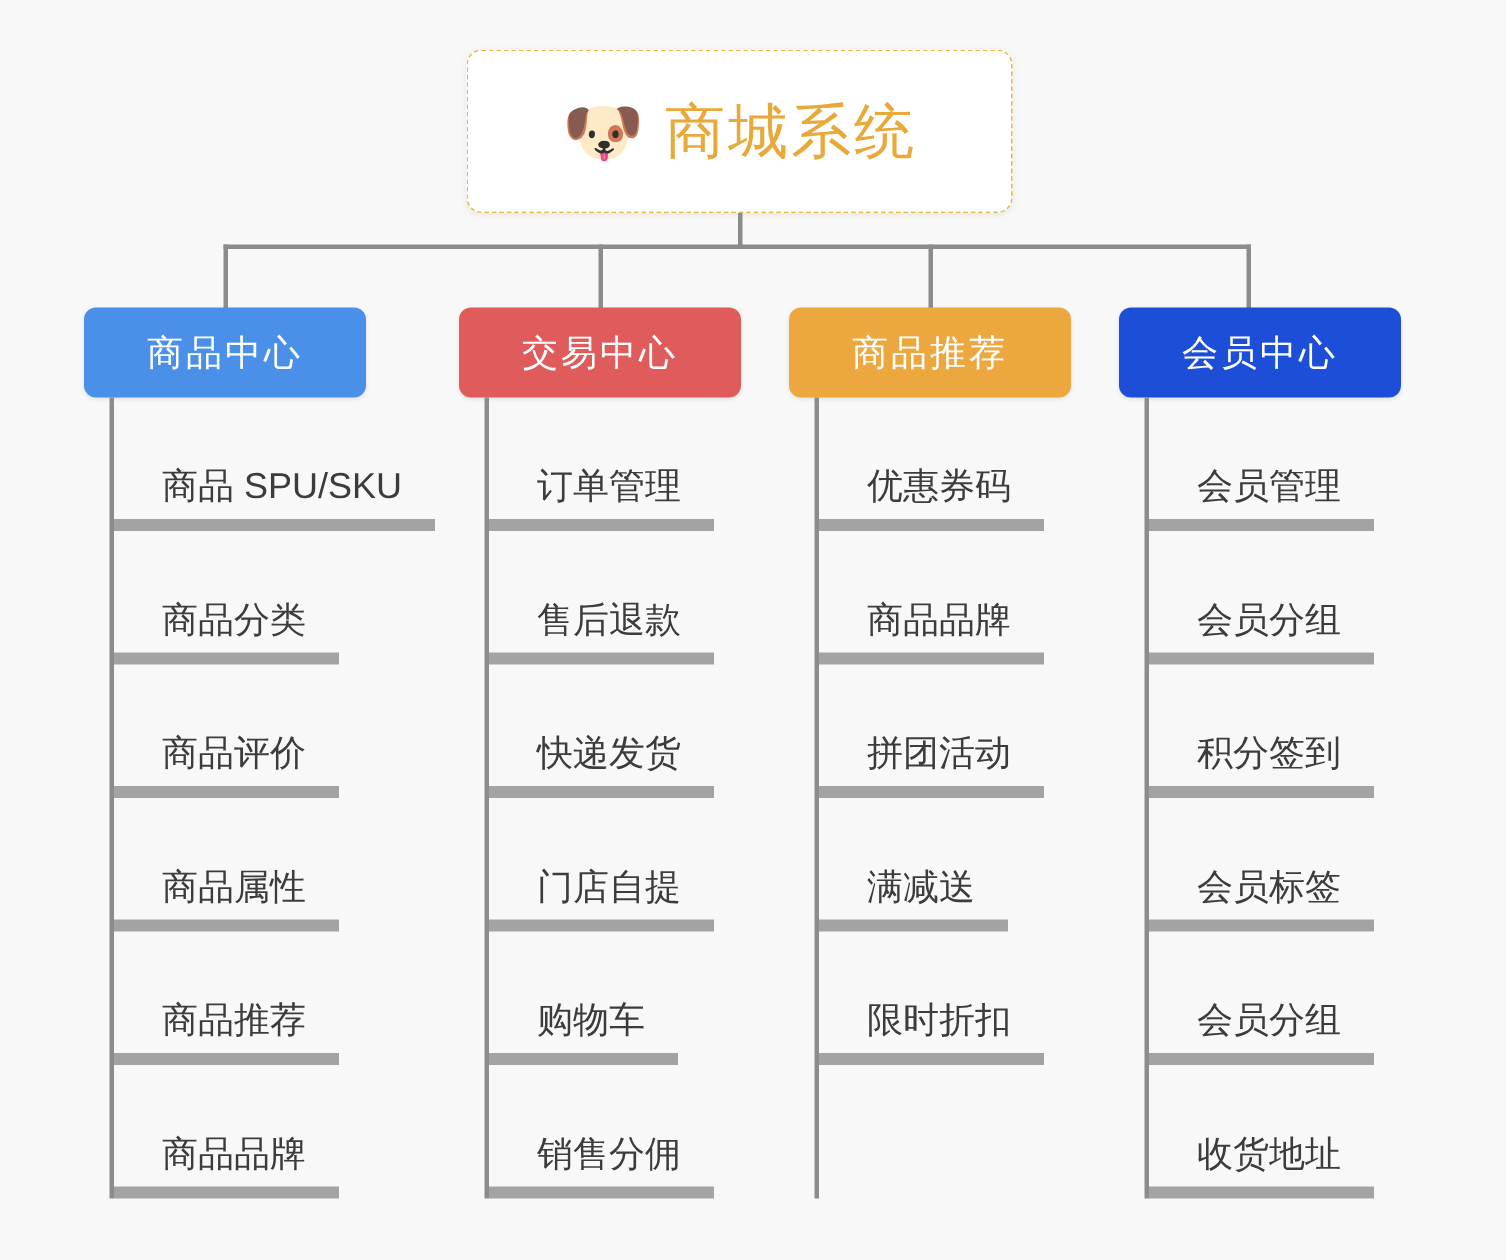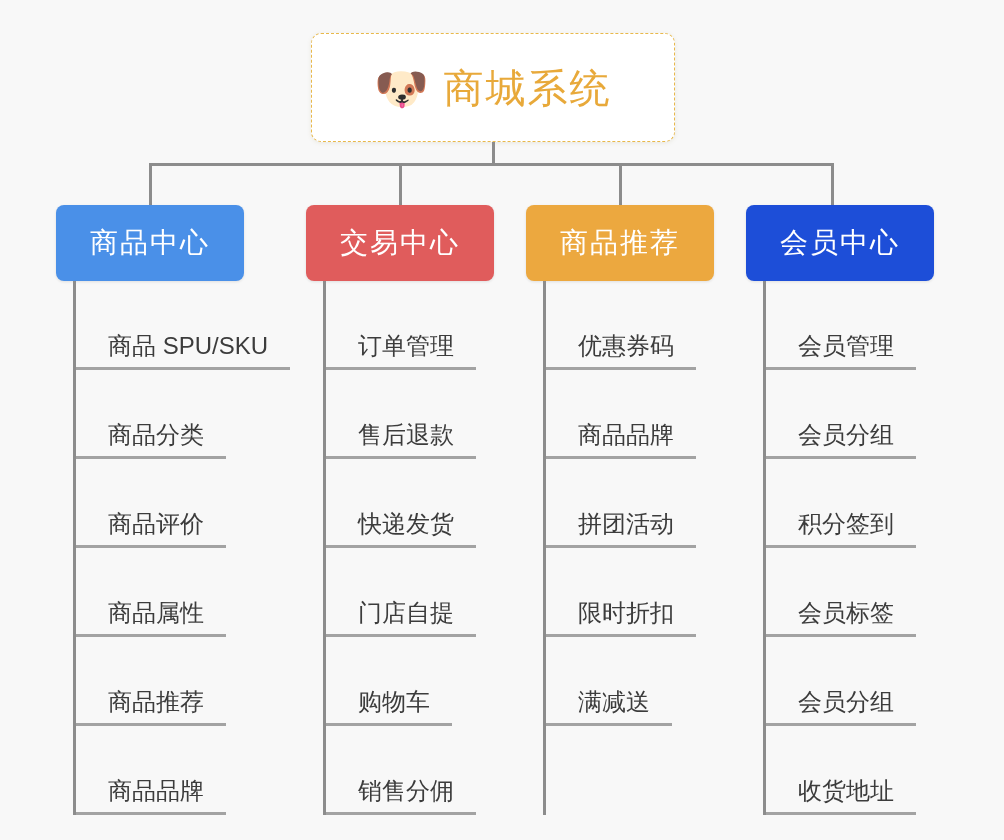--- a/index.html
+++ b/index.html
@@ -57,28 +57,28 @@
   }
   .v-line { width: 3px; }
   .h-line { height: 3px; }
 
   
   .branch {
     position: absolute;
     top: 205px;
   }
   .branch-header {
-    height: 76px;
+    height: 60px;
     box-sizing: border-box;
     border-radius: 8px;
     display: flex;
     align-items: center;
     justify-content: center;
     color: #ffffff;
-    font-size: 28px;
+    font-size: 24px;
     letter-spacing: 2px;
     white-space: nowrap;
     box-shadow: 0 1px 3px rgba(0,0,0,0.10);
   }
   .branch-body {
     position: relative;
     margin-left: 17px;
     padding-top: 0;
   }
   
@@ -94,21 +94,21 @@
     height: 89px;
     box-sizing: border-box;
     display: flex;
     align-items: flex-end;
     padding-left: 3px;
   }
   .leaf-inner {
     position: relative;
     display: inline-block;
     padding: 0 22px 8px 32px;
-    border-bottom: 3px solid #a3a3a3;
+    border-bottom: 8px solid #a3a3a3;
     font-size: 24px;
     color: #3c3c3c;
     white-space: nowrap;
     line-height: 1.1;
   }
 </style>
 </head>
 <body style="background: rgb(248, 248, 248);">
 
 <div id="canvas">
@@ -188,24 +188,24 @@
       <div class="leaf">
           <span class="leaf-inner">优惠券码</span>
         </div>
       <div class="leaf">
           <span class="leaf-inner">商品品牌</span>
         </div>
       <div class="leaf">
           <span class="leaf-inner">拼团活动</span>
         </div>
       <div class="leaf">
+          <span class="leaf-inner">满减送</span>
+        </div>
+      <div class="leaf">
           <span class="leaf-inner">限时折扣</span>
-        </div>
-      <div class="leaf">
-          <span class="leaf-inner">满减送</span>
         </div>
     </div>
   </div>
 
   <div class="branch" style="left:746px; width:188px;">
     <div class="branch-header" style="background: #1d4ed8;">
       <span>会员中心</span>
     </div>
     <div class="branch-body">
       <div class="trunk" style="height: 534px; background: rgb(140, 140, 140);"></div>

